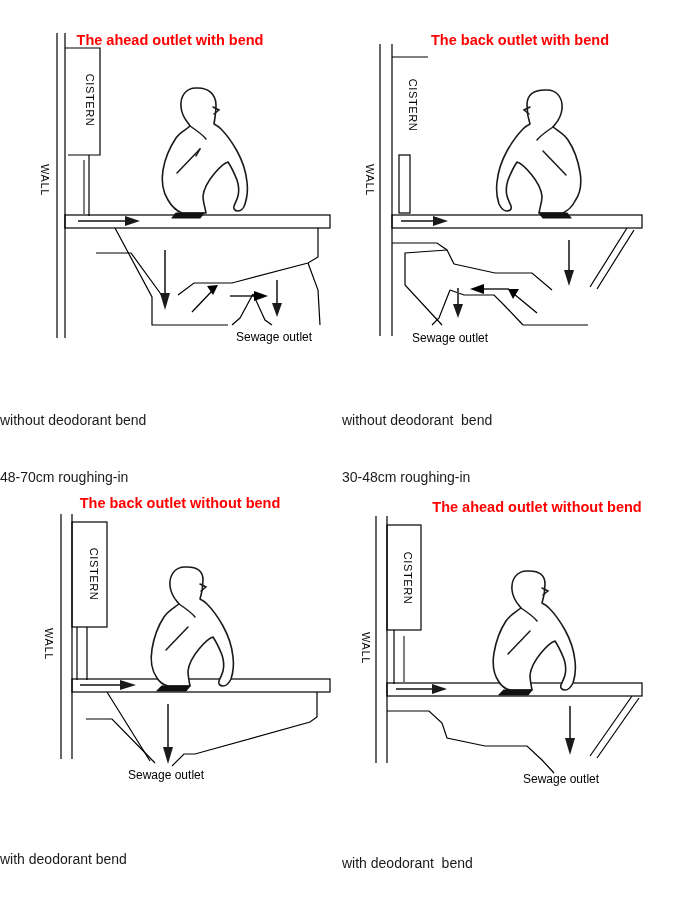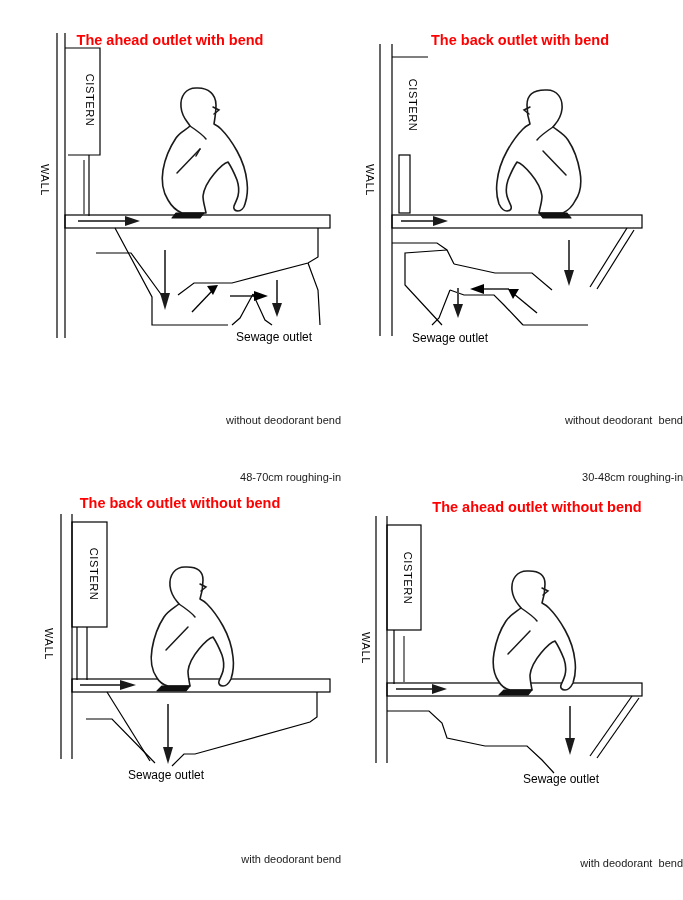--- a/index.html
+++ b/index.html
@@ -35,23 +35,23 @@
     left: 0;
     top: 0;
     width: 341px;
     height: 450px;
     display: block;
   }
   .caption {
     position: absolute;
     left: 0;
     width: 341px;
-    text-align: right;
+    text-align: left;
     font-family: "Liberation Sans", sans-serif;
-    font-size: 11px;
+    font-size: 14px;
     line-height: 19px;
     color: #1a1a1a;
     white-space: pre;
   }
   .caption-tl, .caption-tr { top: 373px; }
   .caption-bl, .caption-br { top: 798px; }
   .caption-bl, .caption-br { top: 348px; }
   .cap-line { display: block; }
 
   svg text.title {

